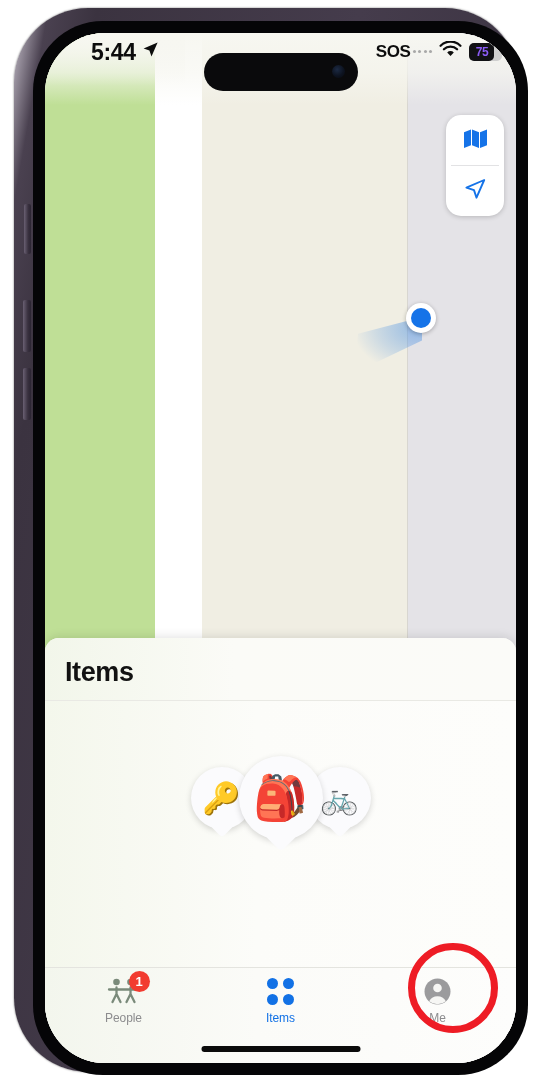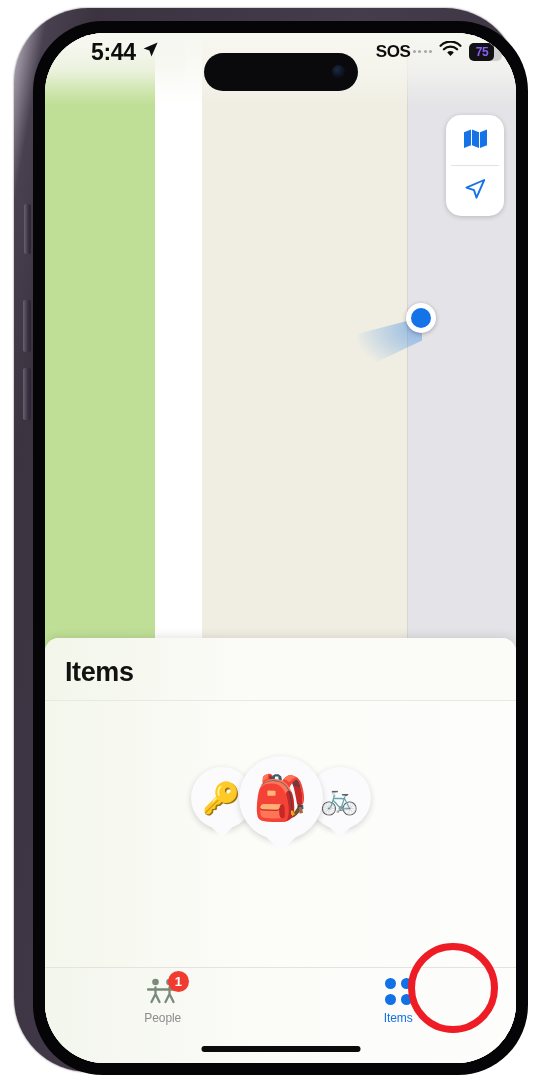--- a/index.html
+++ b/index.html
@@ -414,19 +414,29 @@
           <span class="items-dots">
               <i></i>
               <i></i>
               <i></i>
               <i></i>
             </span>
         </div>
         <span class="tab-label">Items</span>
       </div>
 
+      <div class="tab">
+        <div class="tab-icon">
+          <svg width="27" height="27" viewBox="0 0 27 27" aria-hidden="true">
+            <circle cx="13.5" cy="13.5" r="13" fill="#9b9b9d"></circle>
+            <circle cx="13.5" cy="10" r="4.3" fill="#f6f6f4"></circle>
+            <path d="M5.2 23.2 a9.4 9.4 0 0 1 16.6 0 A13 13 0 0 1 5.2 23.2 Z" fill="#f6f6f4"></path>
+          </svg>
+        </div>
+        <span class="tab-label">Me</span>
+      </div>
     </div>
 
     <div id="me-highlight"></div>
     <div id="home-indicator"></div>
 
   </div>
 </div>
 
 </body></html>

